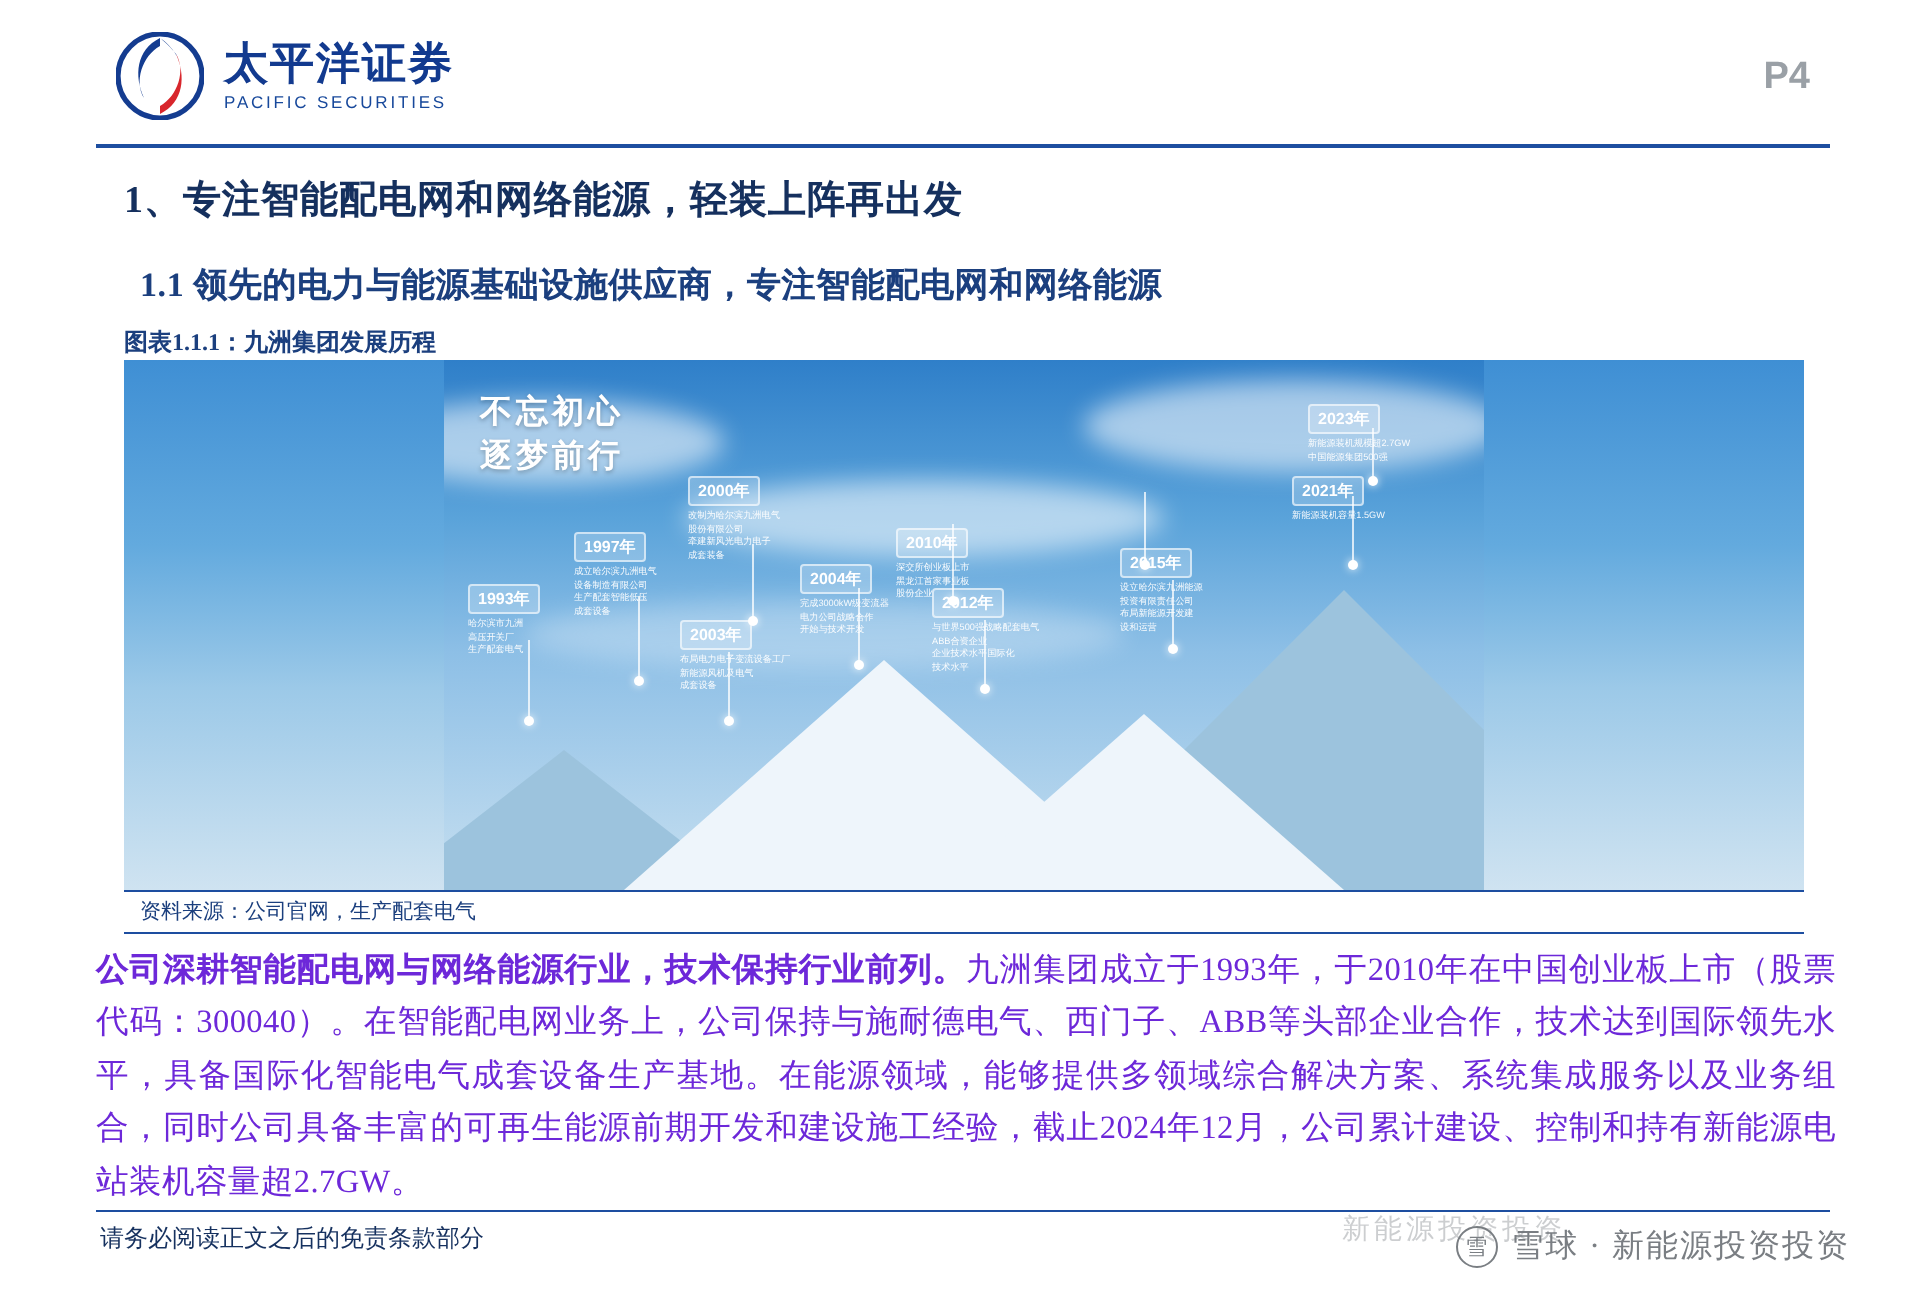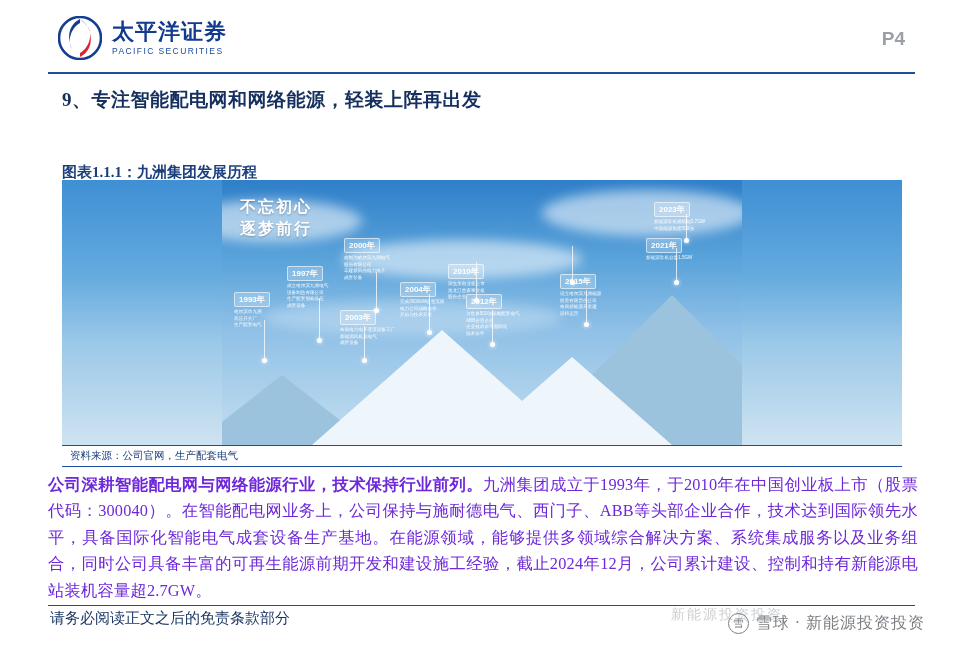--- a/index.html
+++ b/index.html
@@ -91,21 +91,21 @@
     font-size: 17px;
     font-weight: bold;
     color: #1b3f7e;
     font-family: "Liberation Serif", serif;
     letter-spacing: 0.3px;
   }
   .fig-label {
     position: absolute;
     left: 62px;
     top: 163px;
-    font-size: 15px;
+    font-size: 12px;
     font-weight: bold;
     color: #1b3f7e;
     font-family: "Liberation Serif", serif;
   }
 
   
   .figure {
     position: absolute;
     left: 62px;
     top: 180px;
@@ -240,21 +240,21 @@
     left: 48px;
     bottom: 40px;
     width: 867px;
     height: 1.5px;
     background: #1d4ea0;
   }
   .footer-note {
     position: absolute;
     left: 50px;
     bottom: 18px;
-    font-size: 15px;
+    font-size: 12px;
     color: #16315f;
     font-family: "Liberation Serif", serif;
   }
 
   
   .wm {
     position: absolute;
     right: 38px;
     bottom: 12px;
     display: flex;
@@ -307,21 +307,22 @@
       </div>
       <div class="logo-text">
         <span class="logo-cn">太平洋证券</span>
         <span class="logo-en">PACIFIC SECURITIES</span>
       </div>
     </div>
     <div class="page-num">P4</div>
   </div>
   <div class="header-rule"></div>
 
-  <div class="h1">9、专注智能配电网和网络能源，轻装上阵再出发</div>
+  <div class="h1">1、专注智能配电网和网络能源，轻装上阵再出发</div>
+  <div class="h2">1.1 领先的电力与能源基础设施供应商，专注智能配电网和网络能源</div>
   <div class="fig-label">图表1.1.1：九洲集团发展历程</div>
 
   <div class="figure">
     <div class="fig-inner">
 
       <div class="cloud" style="left:-40px; top:20px; width:180px; height:42px;"></div>
       <div class="cloud" style="left:120px; top:60px; width:240px; height:38px;"></div>
       <div class="cloud" style="left:320px; top:10px; width:210px; height:46px;"></div>
       <div class="cloud" style="left:40px; top:120px; width:300px; height:34px; opacity:.5;"></div>
 

